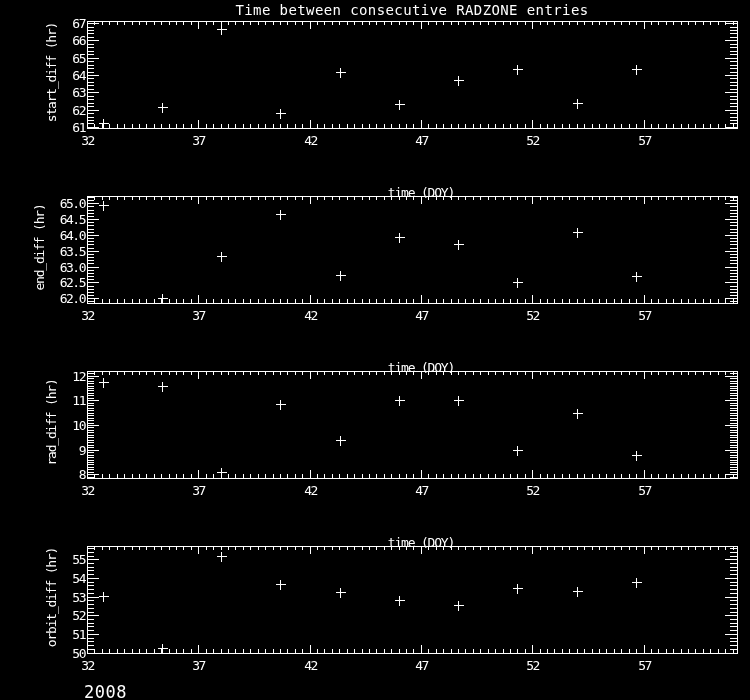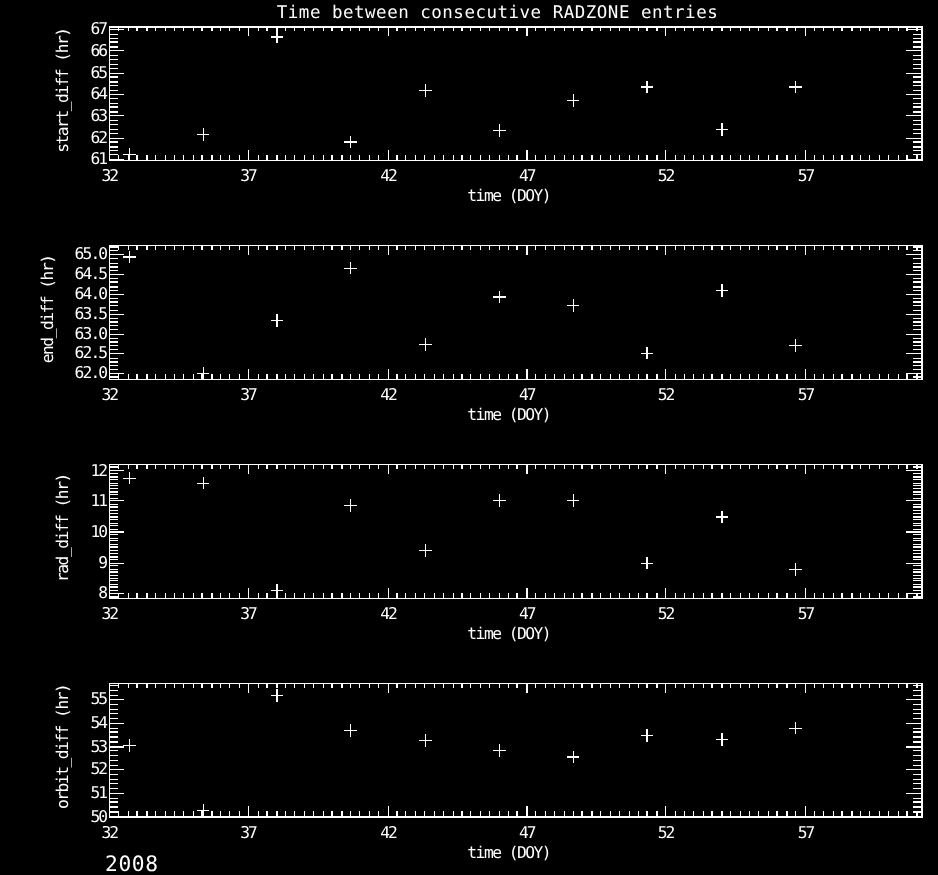--- a/index.html
+++ b/index.html
@@ -1,21 +1,21 @@
 <!DOCTYPE html>
 <html><head>
 <meta charset="utf-8">
 <style>
   html,body{margin:0;padding:0;background:#000;}
   #figure{position:relative;width:750px;height:700px;background:#000;overflow:hidden;
           font-family:"DejaVu Sans Mono",monospace;color:#fff;}
-  .panel-title{position:absolute;left:73px;width:650px;text-align:center;
+  .panel-title{position:absolute;left:87px;width:650px;text-align:center;
                font-size:14px;letter-spacing:0.4px;white-space:pre;}
-  .x-label{position:absolute;left:82px;width:650px;text-align:center;
-           font-size:13px;letter-spacing:-1.2px;}
+  .x-label{position:absolute;left:96px;width:650px;text-align:center;
+           font-size:13px;letter-spacing:-1.2px;margin-top:35px;}
   .y-label{position:absolute;width:140px;text-align:center;font-size:13px;
            letter-spacing:-1.2px;transform:rotate(-90deg);}
   .year{position:absolute;font-size:17px;letter-spacing:0.5px;}
   #plot{position:absolute;left:0;top:0;}
   #plot line, #plot rect{stroke:#fff;stroke-width:1;fill:none;shape-rendering:crispEdges;}
   #plot text{fill:#fff;font-family:"DejaVu Sans Mono",monospace;font-size:13px;letter-spacing:-1.5px;}
 </style>
 </head>
 <body>
 

